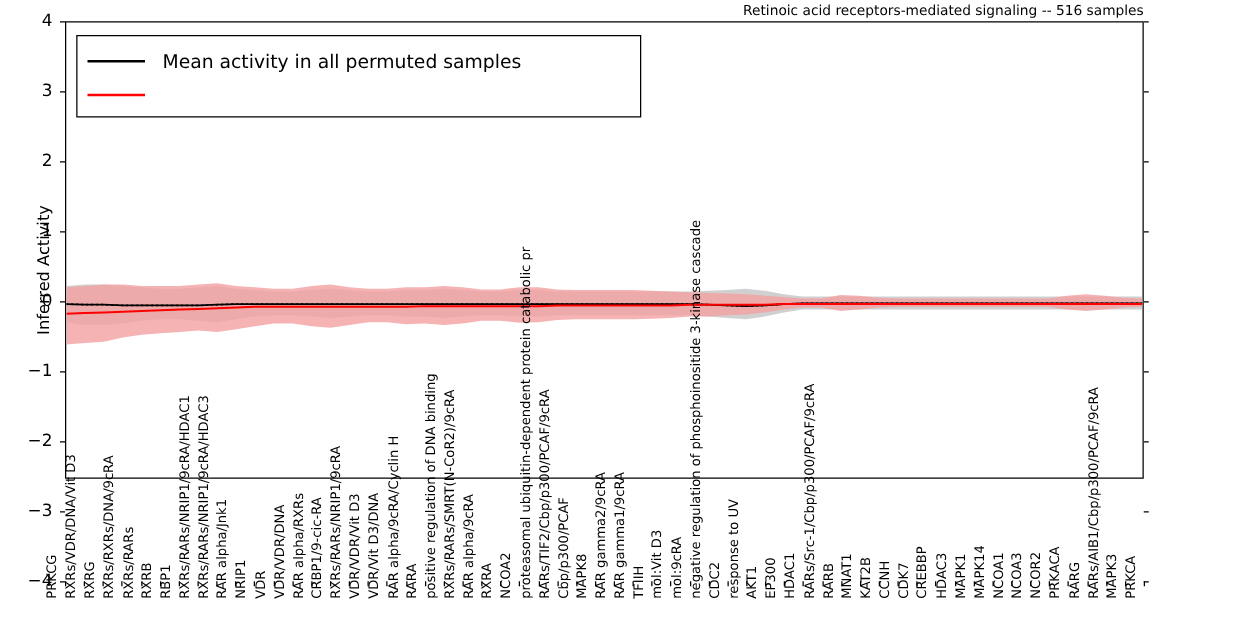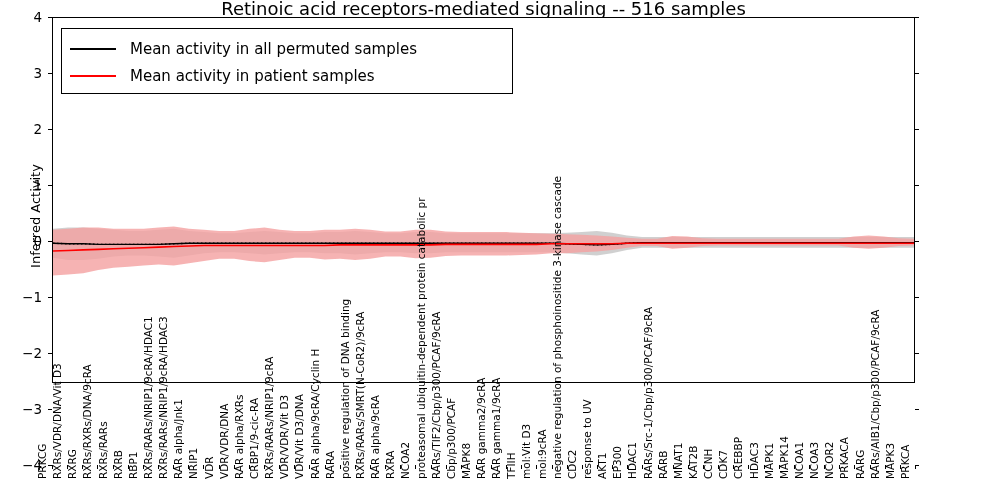--- a/index.html
+++ b/index.html
@@ -1,21 +1,21 @@
 <!DOCTYPE html>
 <html><head>
 <meta charset="utf-8">
 <style>
   html,body{margin:0;padding:0;}
   body{width:1000px;height:500px;background:#ffffff;font-family:"DejaVu Sans",sans-serif;overflow:hidden;}
   #root{position:relative;width:1000px;height:500px;}
 
   .chart-title{
     position:absolute;left:52px;top:0px;width:863px;height:17px;
-    text-align:center;font-size:18px;color:#000;
+    text-align:right;font-size:11px;color:#000;
     line-height:17px;white-space:nowrap;
   }
 
   .plot-frame{
     position:absolute;left:52px;top:17px;width:863px;height:366px;
     border:1px solid #000;box-sizing:border-box;background:#fff;overflow:hidden;
   }
   .plot-svg{position:absolute;left:0;top:0;width:861px;height:446px;display:block;}
 
   .ylabel{
@@ -106,21 +106,20 @@
         <polyline points="0.00,233.03 15.11,232.48 30.21,231.92 45.32,231.36 60.42,230.80 75.53,230.25 90.63,229.69 105.74,229.13 120.84,228.57 135.95,228.02 151.05,227.46 166.16,227.46 181.26,227.46 196.37,227.46 211.47,227.46 226.58,227.46 241.68,227.46 256.79,227.46 271.89,227.46 287.00,226.90 302.11,226.90 317.21,226.90 332.32,226.90 347.42,226.90 362.53,226.90 377.63,226.90 392.74,226.34 407.84,226.34 422.95,226.34 438.05,226.34 453.16,226.34 468.26,226.34 483.37,226.34 498.47,225.79 513.58,225.79 528.68,225.79 543.79,225.79 558.89,225.79 574.00,225.23 589.11,225.23 604.21,225.23 619.32,225.23 634.42,225.23 649.53,225.23 664.63,225.23 679.74,225.23 694.84,225.23 709.95,225.23 725.05,225.23 740.16,225.23 755.26,225.23 770.37,225.23 785.47,225.23 800.58,225.23 815.68,225.23 830.79,225.23 845.89,225.23 861.00,225.23" fill="none" stroke="#ff0000" stroke-width="1.6"></polyline>
       </svg>
 
     <div class="legend-box" style="left:8px;top:10px;">
       <div class="legend-row">
         <span class="legend-swatch" id="legend-swatch-0" style="border-top-color: rgb(0, 0, 0);"></span>
         <span class="legend-text">Mean activity in all permuted samples</span>
       </div>
       <div class="legend-row">
         <span class="legend-swatch" id="legend-swatch-1" style="border-top-color: rgb(255, 0, 0);"></span>
-        <span class="legend-text">Mean activity in patient samples</span>
       </div>
     </div>
   </div>
 
   <div class="xticks-layer" id="xtick-layer">
       <div class="xtick-mark" style="left: 52px;"></div>
       <div class="xtick-label" style="left: 48px; top: 468px; height: 11px;">PRKCG</div>
       <div class="xtick-mark" style="left: 67.1404px;"></div>
       <div class="xtick-label" style="left: 63.1404px; top: 468px; height: 11px;">RXRs/VDR/DNA/Vit D3</div>
       <div class="xtick-mark" style="left: 82.2807px;"></div>

